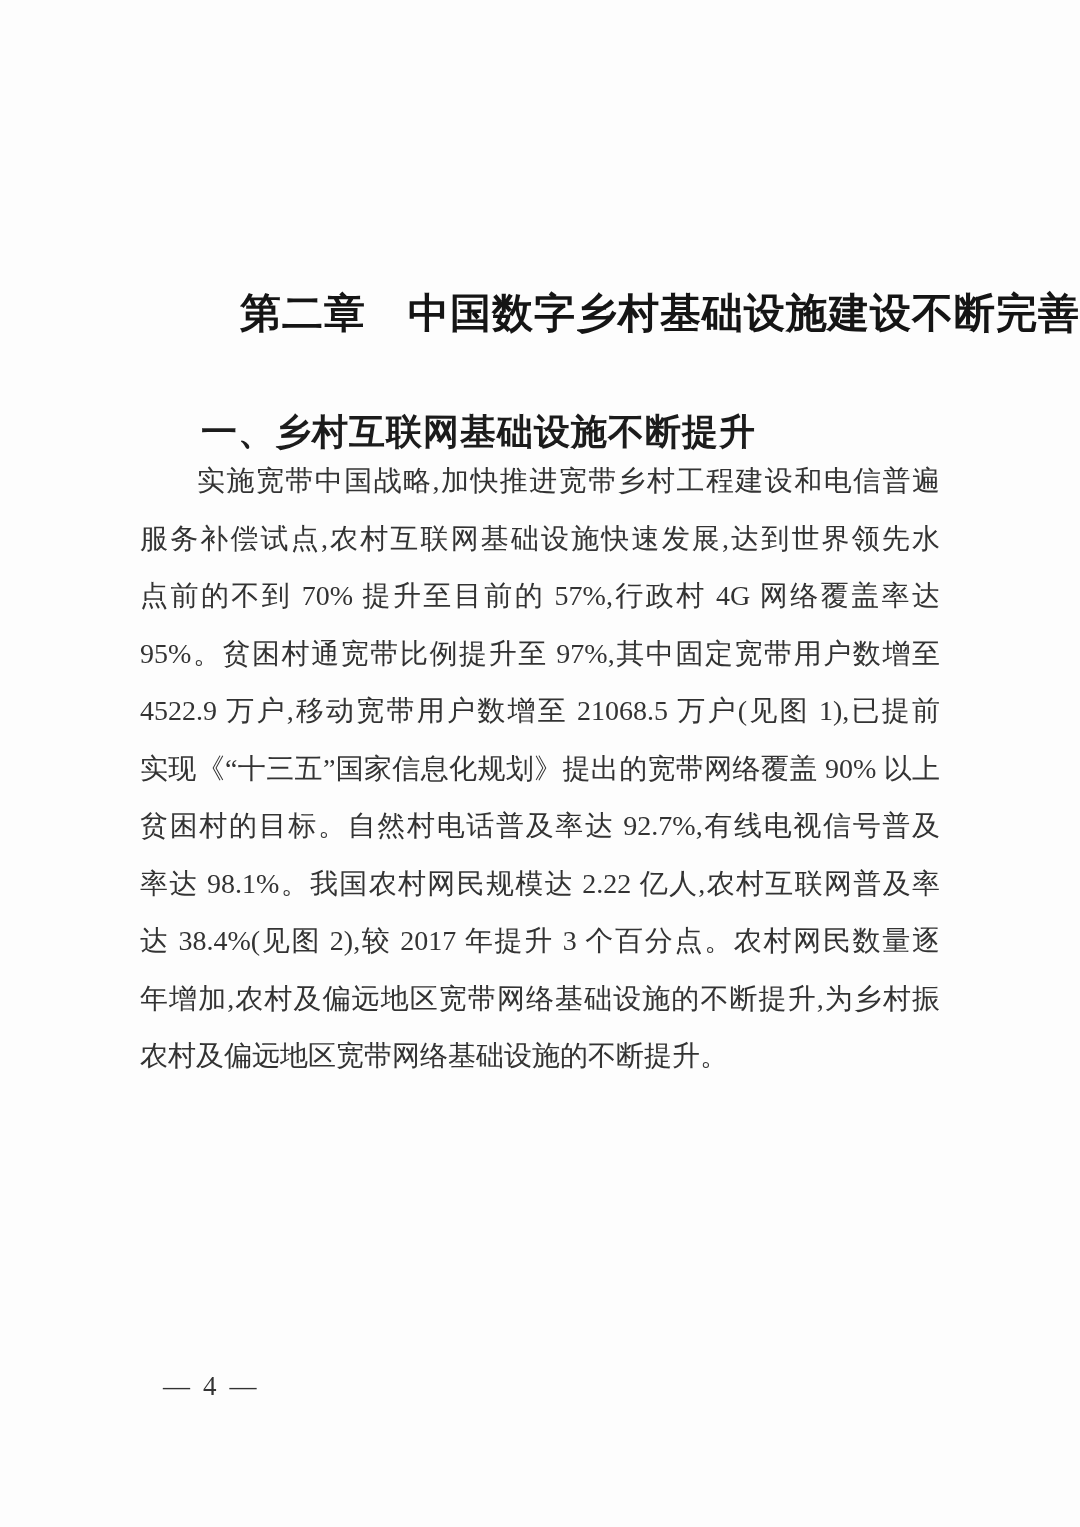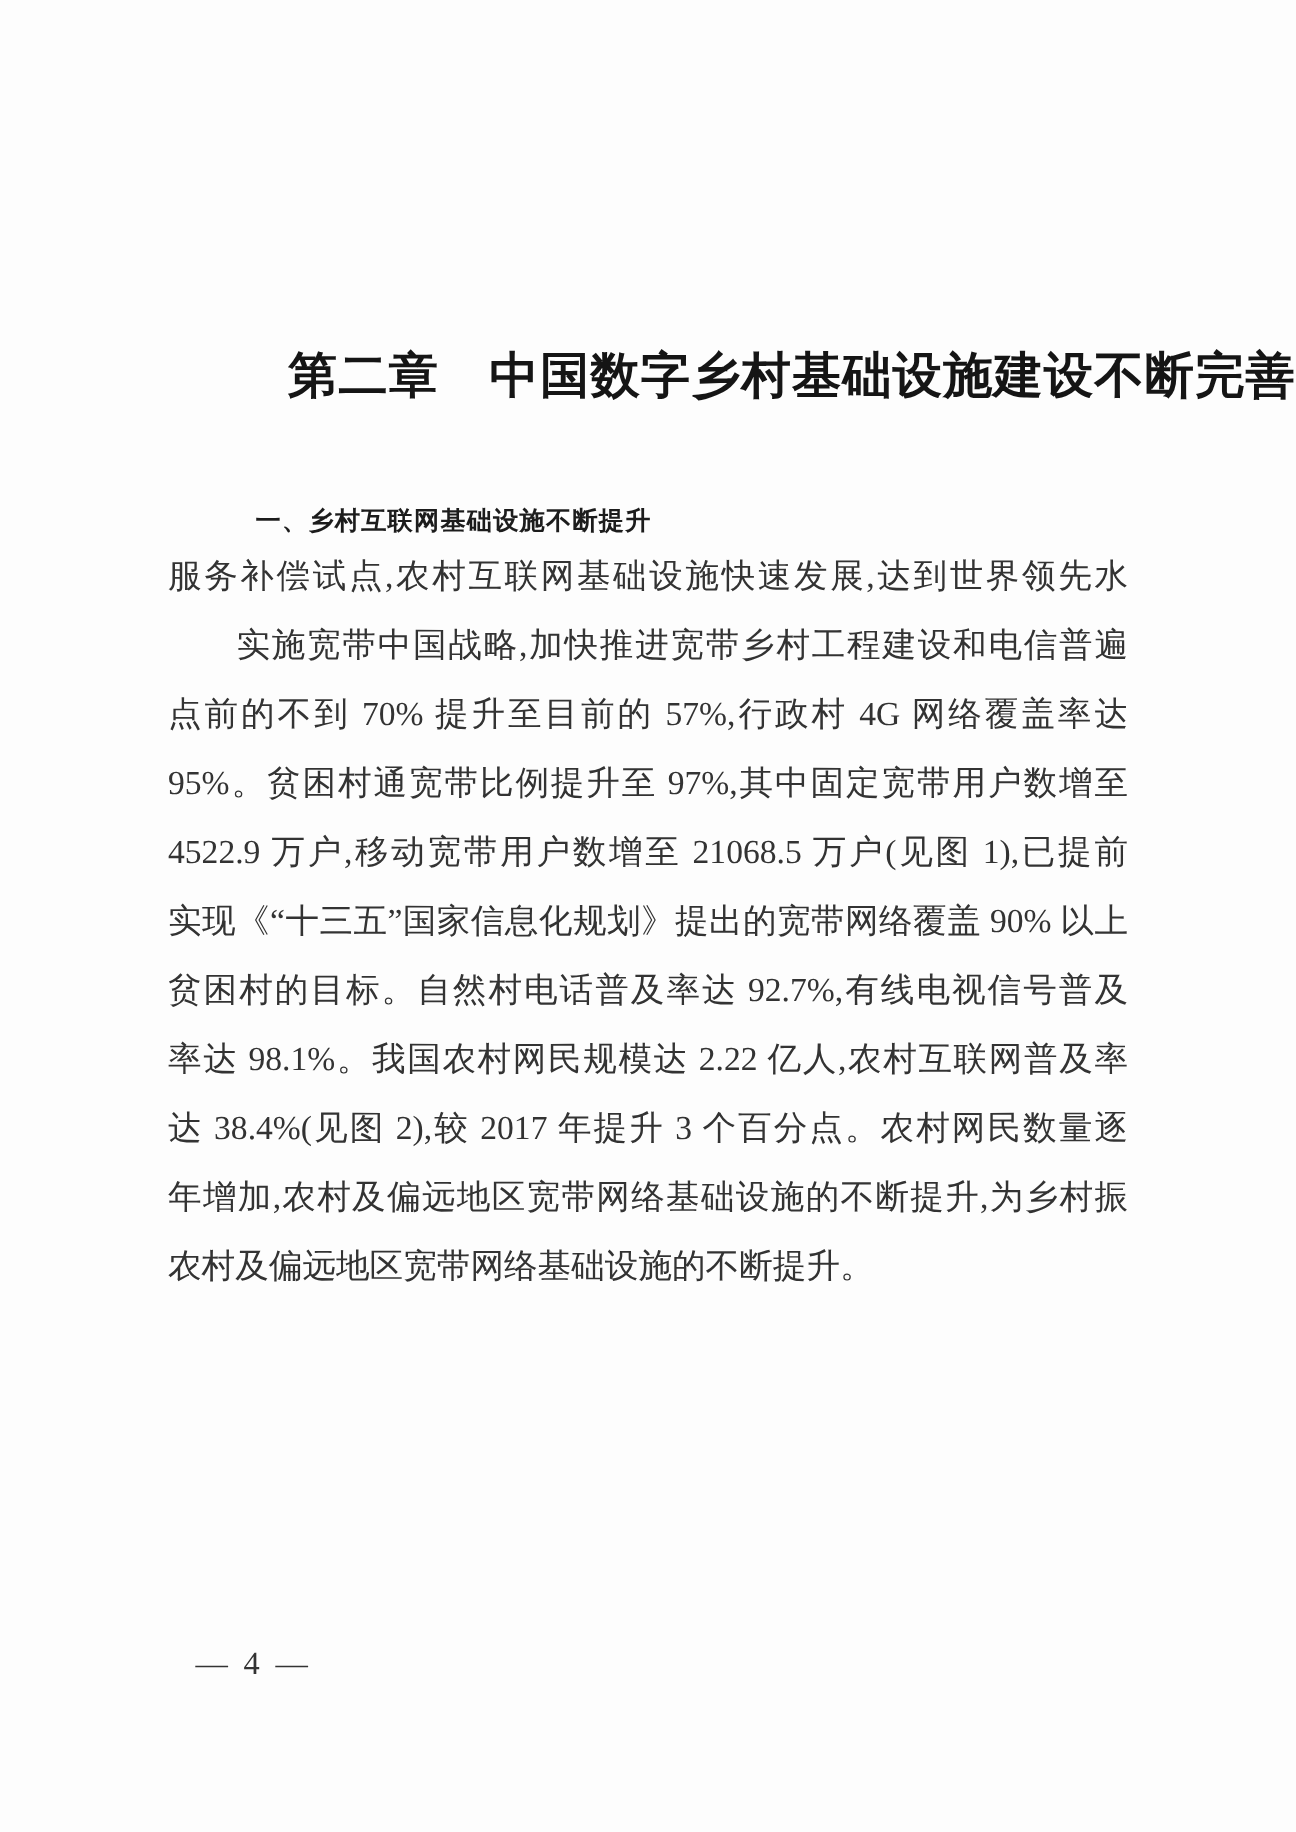--- a/index.html
+++ b/index.html
@@ -34,23 +34,23 @@
     line-height: 1.15;
     font-weight: 700;
     letter-spacing: 1px;
     color: var(--title_ink);
     font-family: "Liberation Serif", "DejaVu Serif", serif;
   }
   .section-heading {
     position: absolute;
     top: 407px;
     left: 197px;
-    margin: 16px;
+    margin: 4px;
     font-family: "Liberation Sans", "DejaVu Sans", sans-serif;
-    font-size: 21px;
+    font-size: 36px;
     line-height: 1.15;
     font-weight: 700;
     letter-spacing: 1px;
     color: var(--heading_ink);
   }
   .paragraph {
     position: absolute;
     top: 452px;
     left: 140px;
     width: 800px;
@@ -88,22 +88,22 @@
 </head>
 <body>
 
 <div class="page">
 
   <h1 class="chapter-title">第二章　中国数字乡村基础设施建设不断完善</h1>
 
   <h2 class="section-heading">一、乡村互联网基础设施不断提升</h2>
 
   <div class="paragraph">
+    <div class="line first">实施宽带中国战略,加快推进宽带乡村工程建设和电信普遍</div>
     <div class="line">服务补偿试点,农村互联网基础设施快速发展,达到世界领先水</div>
-    <div class="line first">实施宽带中国战略,加快推进宽带乡村工程建设和电信普遍</div>
     <div class="line">点前的不到 70% 提升至目前的 57%,行政村 4G 网络覆盖率达</div>
     <div class="line">95%。贫困村通宽带比例提升至 97%,其中固定宽带用户数增至</div>
     <div class="line">4522.9 万户,移动宽带用户数增至 21068.5 万户(见图 1),已提前</div>
     <div class="line">实现《“十三五”国家信息化规划》提出的宽带网络覆盖 90% 以上</div>
     <div class="line">贫困村的目标。自然村电话普及率达 92.7%,有线电视信号普及</div>
     <div class="line">率达 98.1%。我国农村网民规模达 2.22 亿人,农村互联网普及率</div>
     <div class="line">达 38.4%(见图 2),较 2017 年提升 3 个百分点。农村网民数量逐</div>
     <div class="line">年增加,农村及偏远地区宽带网络基础设施的不断提升,为乡村振</div>
     <div class="line last">农村及偏远地区宽带网络基础设施的不断提升。</div>
   </div>

